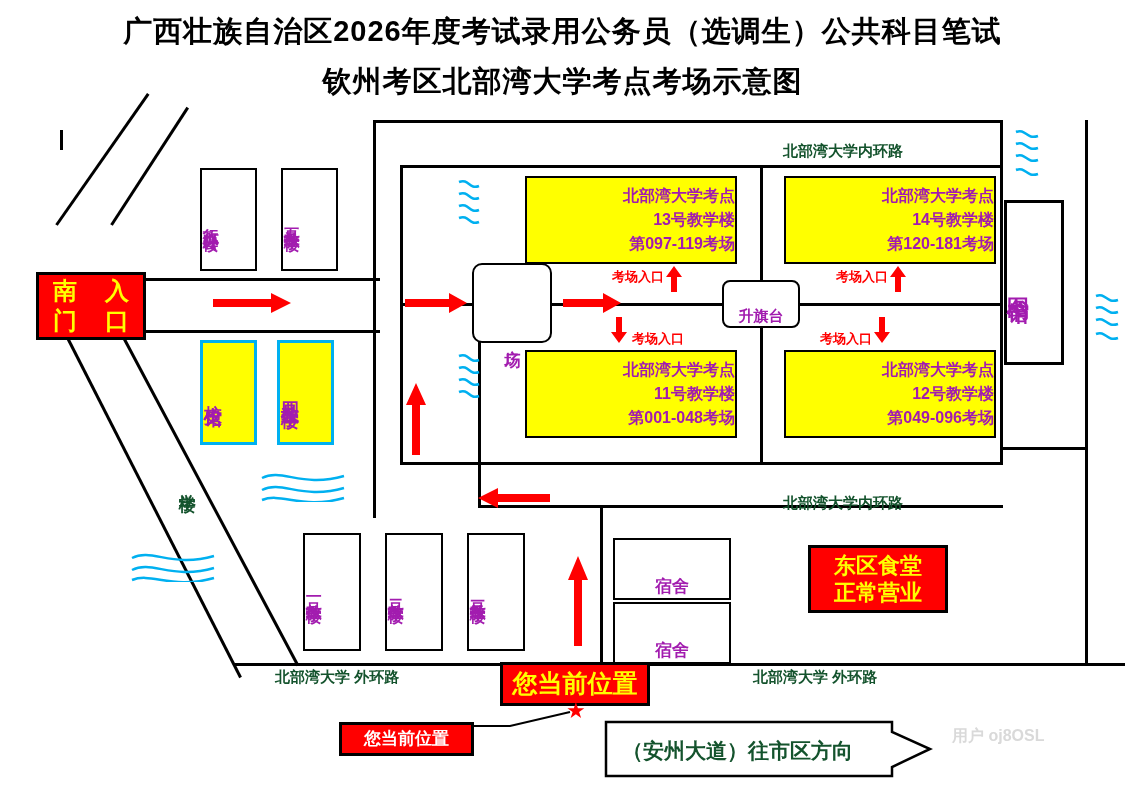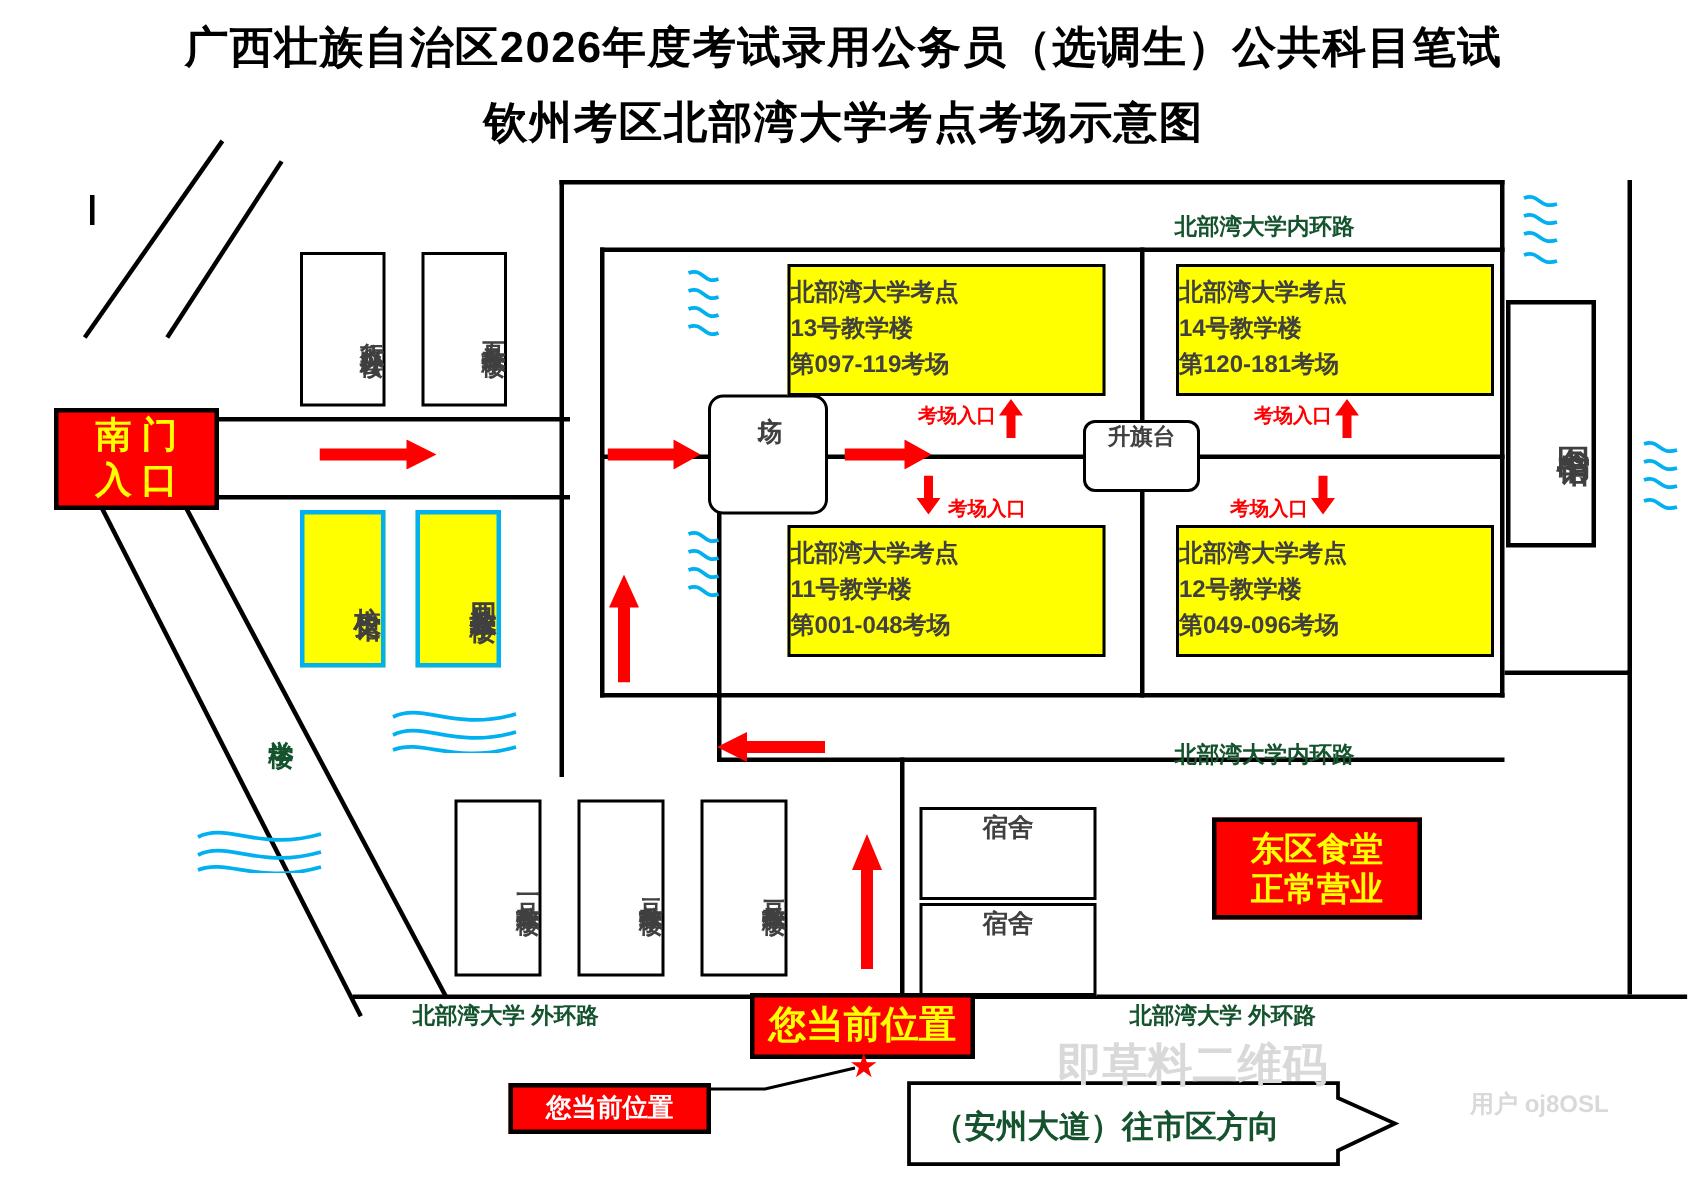--- a/index.html
+++ b/index.html
@@ -37,24 +37,24 @@
     background: #000;
   }
 
   
   .box {
     position: absolute;
     border: 2px solid #000;
     background: #fff;
     box-sizing: border-box;
     display: flex;
-    align-items: flex-start;
+    align-items: flex-end;
     justify-content: center;
     text-align: center;
-    color: #404040;
+    color: #a21caf;
     font-weight: bold;
   }
   .vtext {
     writing-mode: vertical-rl;
     text-orientation: upright;
     letter-spacing: 2px;
     line-height: 1.05;
   }
   .yellow { background: #ffff00; }
   .cyan-border { border-color: #00b0f0; }
@@ -259,21 +259,21 @@
   </svg>
 
   <svg class="arrow" style="left:478px; top:488px;" width="72" height="20" viewBox="0 0 72 20">
     <path d="M72,6 L20,6 L20,0 L0,10 L20,20 L20,14 L72,14 Z" fill="#ff0000"></path>
   </svg>
 
   <svg class="arrow" style="left:568px; top:556px;" width="20" height="90" viewBox="0 0 20 90">
     <path d="M10,0 L20,24 L14,24 L14,90 L6,90 L6,24 L0,24 Z" fill="#ff0000"></path>
   </svg>
 
-  <div class="red-label" style="left:36px; top:272px; width:110px; height:68px; font-size:24px; flex-direction:column;">
+  <div class="red-label" style="left:36px; top:272px; width:110px; height:68px; font-size:24px; flex-direction:row;">
     <div>南 门</div>
     <div>入 口</div>
   </div>
 
   <div class="red-label" style="left:500px; top:662px; width:150px; height:44px; font-size:25px;">您当前位置</div>
 
   <div class="star" style="left:566px; top:700px;">★</div>
   <svg class="abs" style="left:470px; top:706px;" width="106" height="26" viewBox="0 0 106 26">
     <path d="M0,20 L40,20 L100,6" stroke="#000000" stroke-width="2" fill="none"></path>
   </svg>
@@ -296,16 +296,15 @@
   <svg class="squig" style="left:1092px; top:292px;" width="28" height="50" viewBox="0 0 28 50">
     <path d="M4,4 C14,0 14,12 26,8 M4,16 C14,12 14,24 26,20 M4,28 C14,24 14,36 26,32 M4,42 C14,38 14,50 26,46" stroke="#00b0f0" stroke-width="2.5" fill="none"></path>
   </svg>
   <svg class="squig" style="left:258px; top:470px;" width="90" height="32" viewBox="0 0 90 32">
     <path d="M4,8 C24,-2 44,18 86,6 M4,20 C24,10 44,30 86,18 M4,30 C24,22 44,40 86,28" stroke="#00b0f0" stroke-width="2.5" fill="none"></path>
   </svg>
   <svg class="squig" style="left:128px; top:550px;" width="90" height="32" viewBox="0 0 90 32">
     <path d="M4,8 C24,-2 44,18 86,6 M4,20 C24,10 44,30 86,18 M4,30 C24,22 44,40 86,28" stroke="#00b0f0" stroke-width="2.5" fill="none"></path>
   </svg>
 
-  <div class="watermark" style="left:705px; top:690px; font-size:30px;">即草料二维码</div>
-  <div class="watermark" style="left:952px; top:726px; font-size:16px;margin-left:28px;">用户 oj8OSL</div>
+  <div class="watermark" style="left:952px; top:726px; font-size:16px;">用户 oj8OSL</div>
 
 </div>
 
 </body></html>

